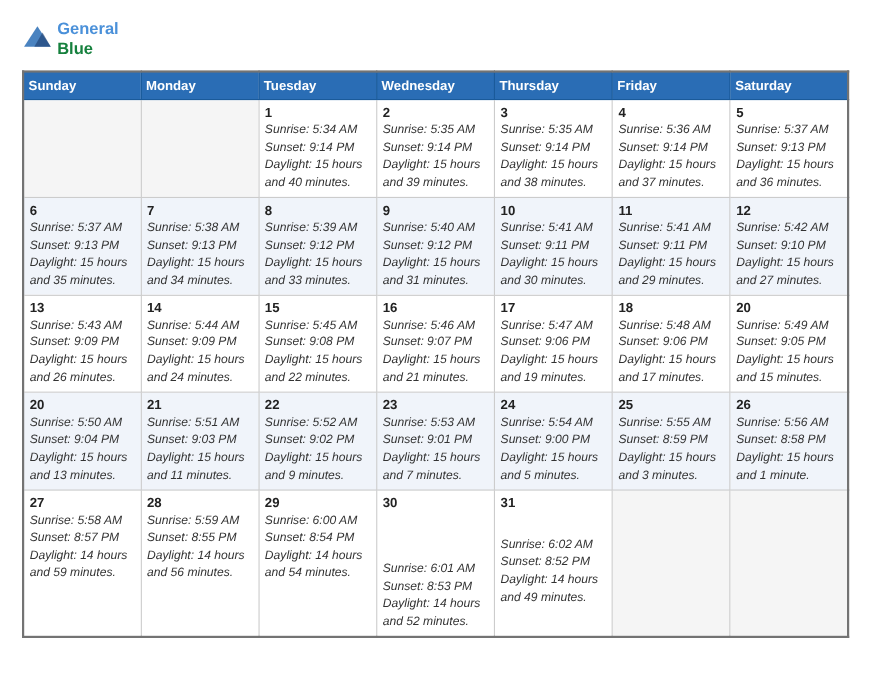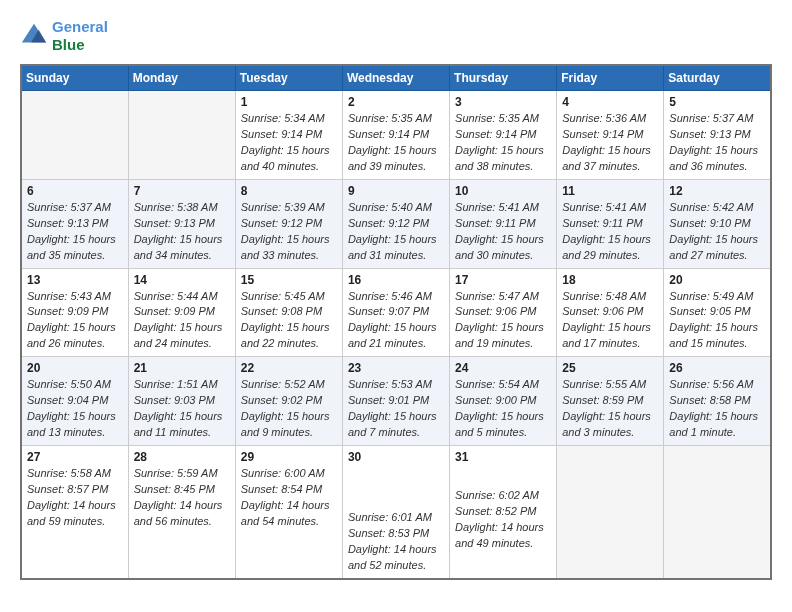--- a/index.html
+++ b/index.html
@@ -280,21 +280,21 @@
         <tr>
           <td>
             <span class="day-num">20</span>
             <div class="day-info" style="white-space: pre-line;">Sunrise: 5:50 AM
 Sunset: 9:04 PM
 Daylight: 15 hours
 and 13 minutes.</div>
           </td>
           <td>
             <span class="day-num">21</span>
-            <div class="day-info" style="white-space: pre-line;">Sunrise: 1:51 AM
+            <div class="day-info" style="white-space: pre-line;">Sunrise: 5:51 AM
 Sunset: 9:03 PM
 Daylight: 15 hours
 and 11 minutes.</div>
           </td>
           <td>
             <span class="day-num">22</span>
             <div class="day-info" style="white-space: pre-line;">Sunrise: 5:52 AM
 Sunset: 9:02 PM
 Daylight: 15 hours
 and 9 minutes.</div>
@@ -332,21 +332,21 @@
           <td>
             <span class="day-num">27</span>
             <div class="day-info" style="white-space: pre-line;">Sunrise: 5:58 AM
 Sunset: 8:57 PM
 Daylight: 14 hours
 and 59 minutes.</div>
           </td>
           <td>
             <span class="day-num">28</span>
             <div class="day-info" style="white-space: pre-line;">Sunrise: 5:59 AM
-Sunset: 8:45 PM
+Sunset: 8:55 PM
 Daylight: 14 hours
 and 56 minutes.</div>
           </td>
           <td>
             <span class="day-num">29</span>
             <div class="day-info" style="white-space: pre-line;">Sunrise: 6:00 AM
 Sunset: 8:54 PM
 Daylight: 14 hours
 and 54 minutes.</div>
           </td>

